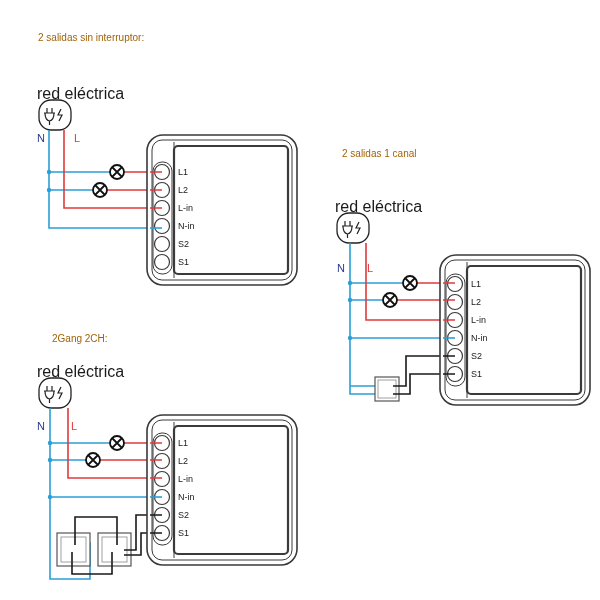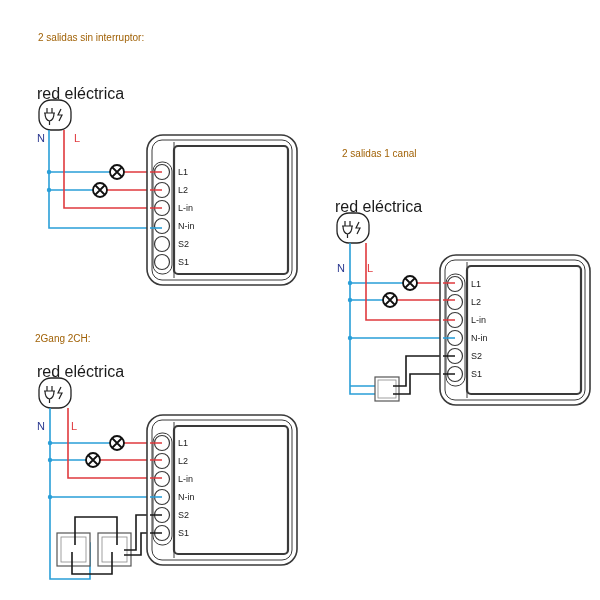--- a/index.html
+++ b/index.html
@@ -9,21 +9,21 @@
   .small { position: absolute; font-size: 16px; color: #1a1a1a; white-space: nowrap; }
   svg { position: absolute; left: 0; top: 0; }
   .lbl { font-family: "Liberation Sans", sans-serif; font-size: 9px; fill: #1a1a1a; }
   .nl { font-family: "Liberation Sans", sans-serif; font-size: 11px; }
 </style>
 </head>
 <body>
 
 <div class="title" style="left:38px;top:32px;">2 salidas sin interruptor:</div>
 <div class="title" style="left:342px;top:148px;">2 salidas 1 canal</div>
-<div class="title" style="left:35px;top:333px;">2Gang 2CH:</div>
+<div class="title" style="left:52px;top:333px;">2Gang 2CH:</div>
 
 <div class="small" style="left:37px;top:85px;">red eléctrica</div>
 <div class="small" style="left:335px;top:198px;">red eléctrica</div>
 <div class="small" style="left:37px;top:363px;">red eléctrica</div>
 
 <svg width="600" height="600" viewBox="0 0 600 600">
   <defs>
     <g id="plug">
       <rect x="-16" y="-15" width="32" height="30" rx="12" ry="12" fill="#fff" stroke="#222" stroke-width="1.3"></rect>
       <path d="M-8,-7 v5 M-3,-7 v5 M-11,-2 h11 M-10,-2 q0,7 4.5,8 q4.5,-1 4.5,-8 M-5.5,6 v4" fill="none" stroke="#222" stroke-width="1.2"></path>

